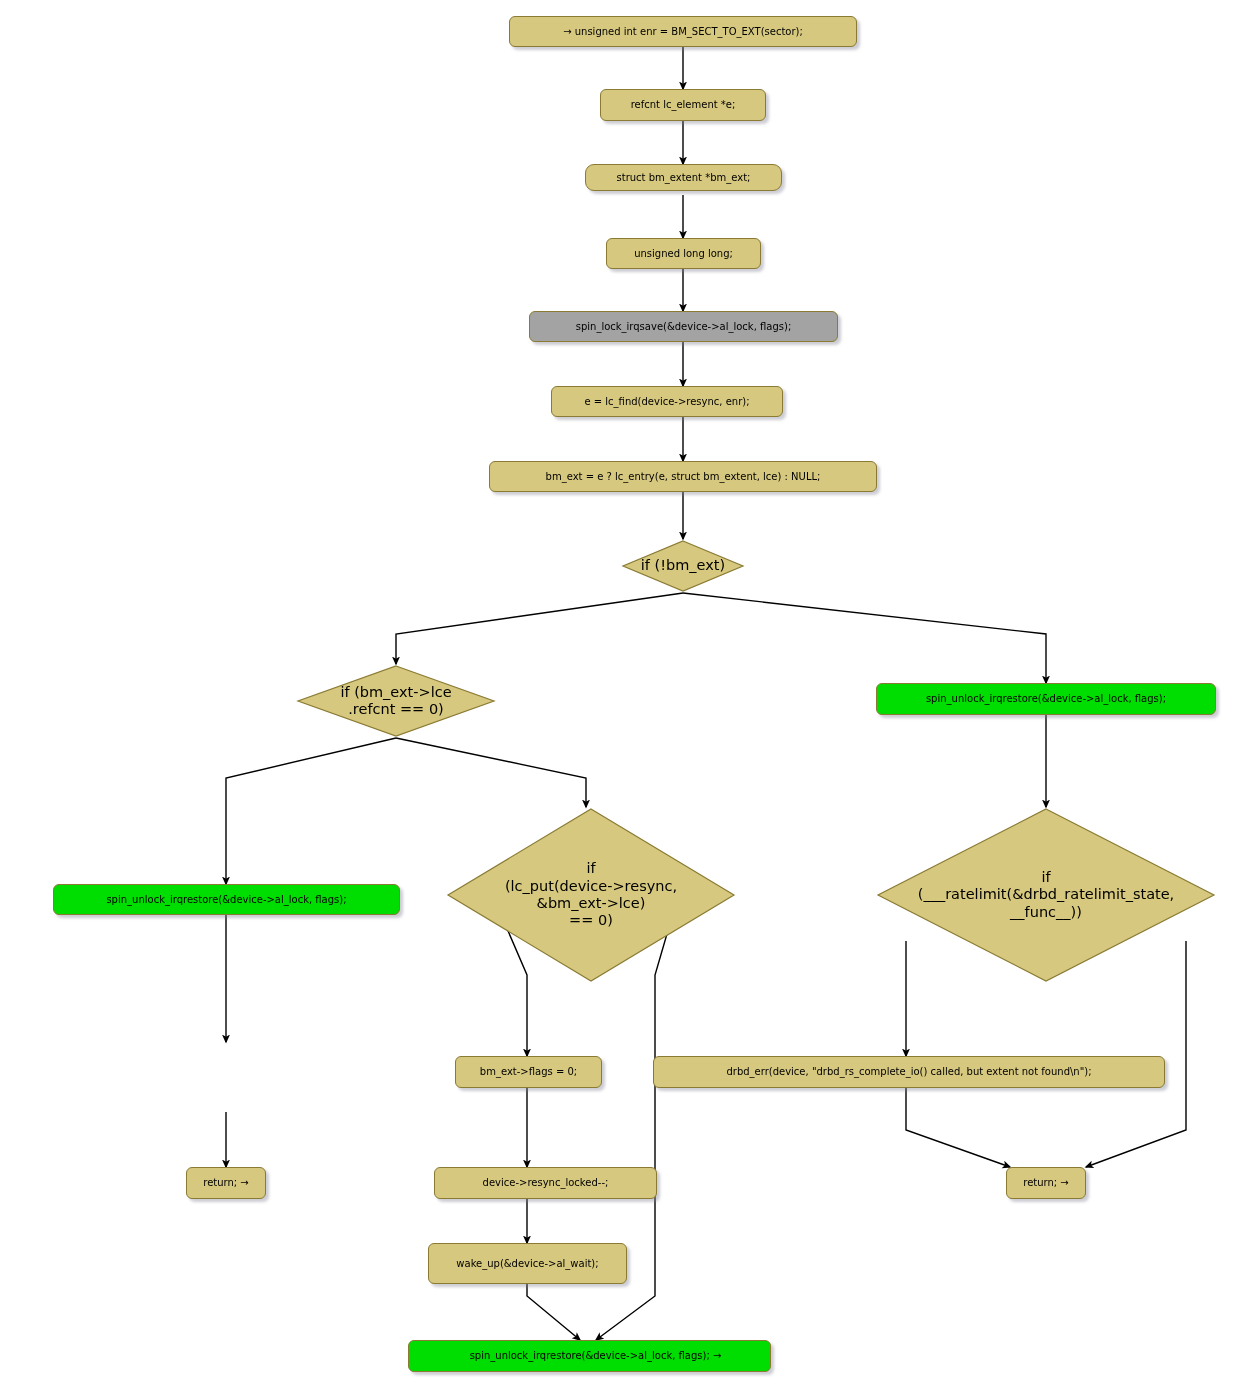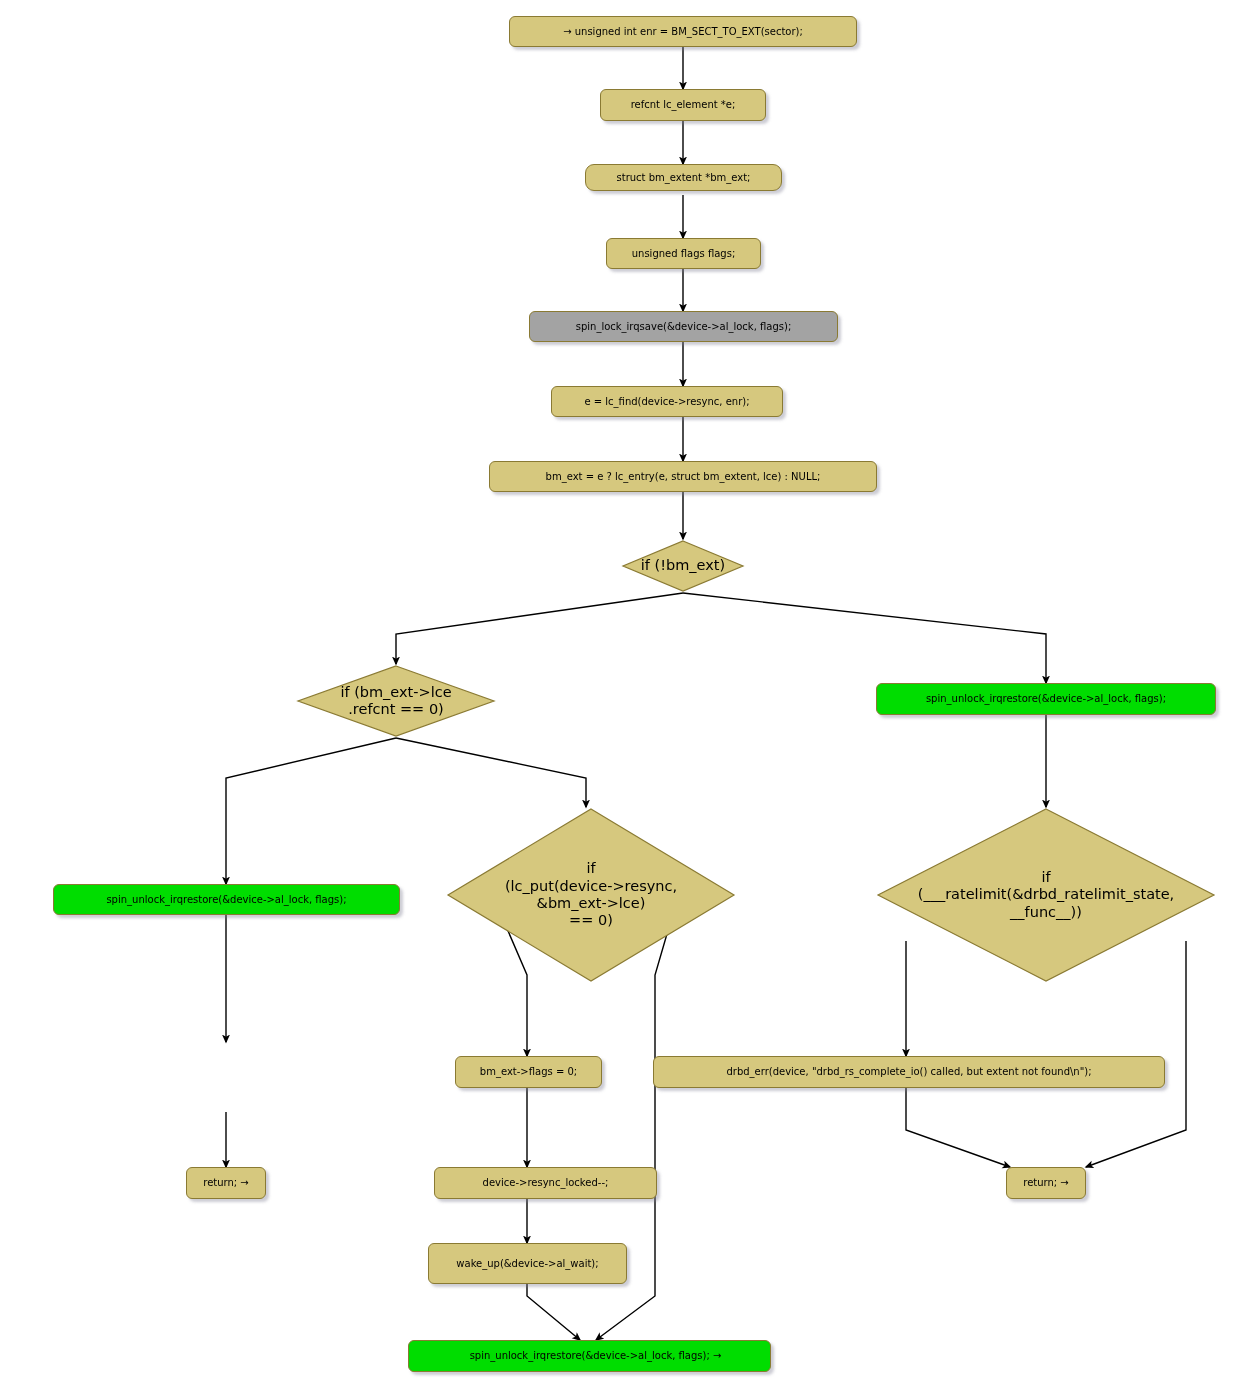--- a/index.html
+++ b/index.html
@@ -129,21 +129,21 @@
       <path d="M906,1088 L906,1130 L1010,1167"></path>
     </g>
   </svg>
 
   <div class="node box" style="left:509px; top:16px; width:348px; height:31px;">→ unsigned int enr = BM_SECT_TO_EXT(sector);</div>
 
   <div class="node box" style="left:600px; top:89px; width:166px; height:32px;">refcnt lc_element *e;</div>
 
   <div class="node box" style="left:585px; top:164px; width:197px; height:27px;border-radius:9px;">struct bm_extent *bm_ext;</div>
 
-  <div class="node box" style="left:606px; top:238px; width:155px; height:31px;">unsigned flags flags;</div>
+  <div class="node box" style="left:606px; top:238px; width:155px; height:31px;">unsigned long long;</div>
 
   <div class="node box red" style="left:529px; top:311px; width:309px; height:31px;">spin_lock_irqsave(&amp;device-&gt;al_lock, flags);</div>
 
   <div class="node box" style="left:551px; top:386px; width:232px; height:31px;">e = lc_find(device-&gt;resync, enr);</div>
 
   <div class="node box" style="left:489px; top:461px; width:388px; height:31px;">bm_ext = e ? lc_entry(e, struct bm_extent, lce) : NULL;</div>
 
   <div class="node diamond" style="left:621px; top:539px; width:124px; height:54px;">
     <svg class="dshape" viewBox="0 0 124 54" preserveAspectRatio="none">
       <polygon points="62,2 122,27 62,52 2,27" fill="#d6c87e" stroke="#8a7a33" stroke-width="1.2"></polygon>

